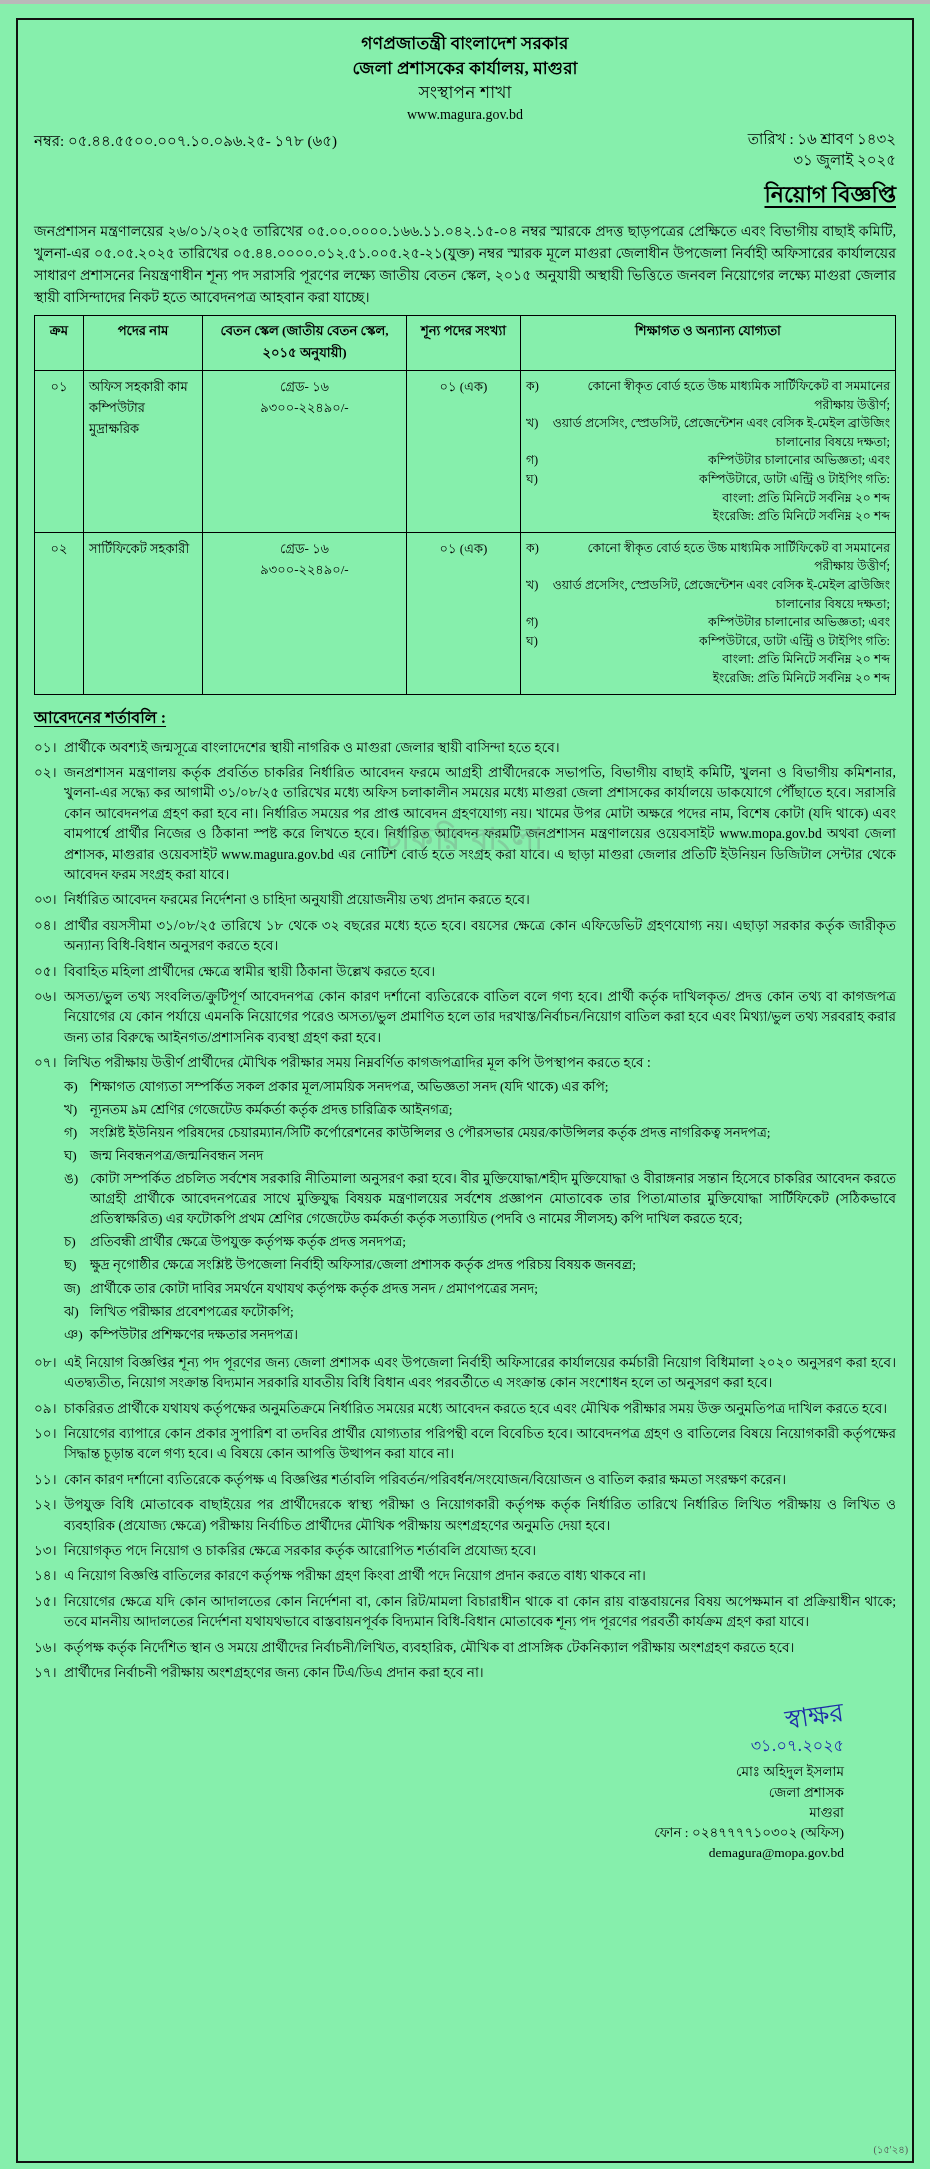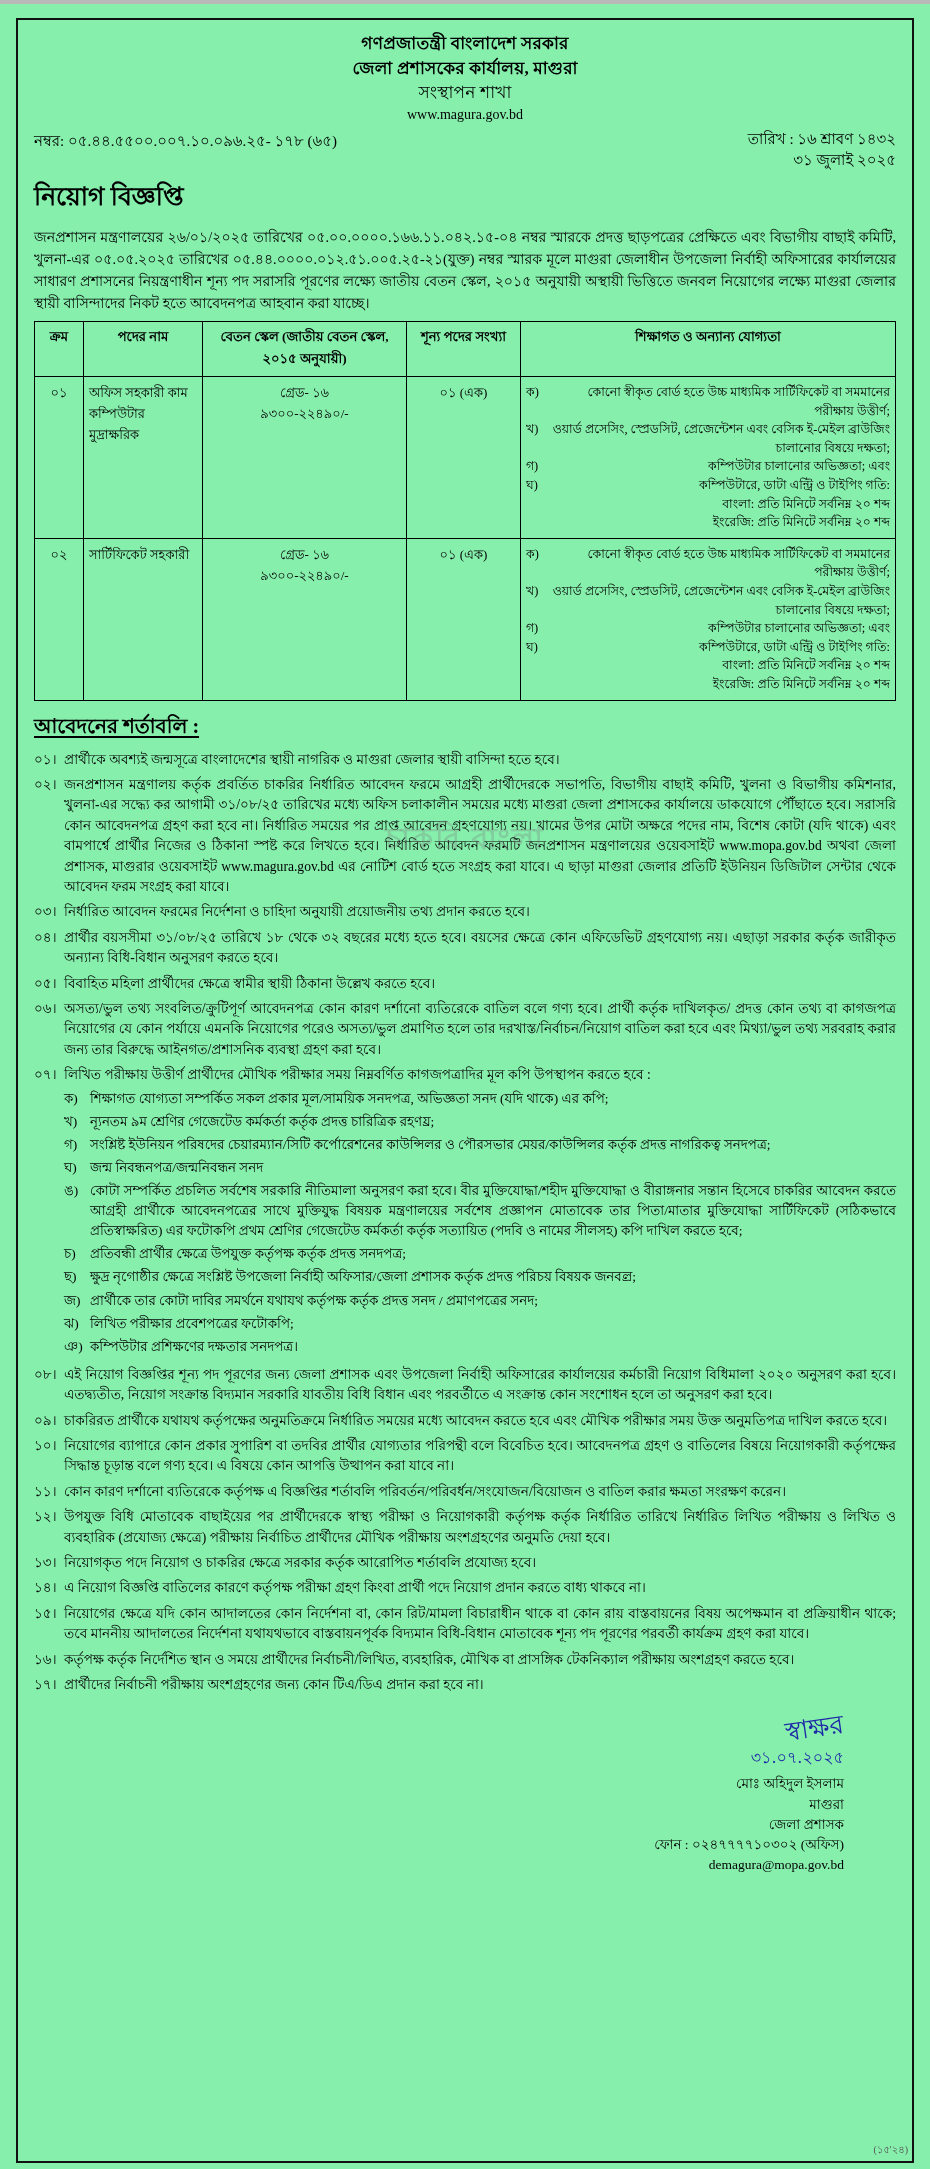--- a/index.html
+++ b/index.html
@@ -13,33 +13,33 @@
     padding:12px 16px 8px 16px;position:relative;
   }
   .ctr{text-align:center;}
   .hdr-line{font-size:17px;line-height:1.45;letter-spacing:.2px;}
   .hdr-line.b{font-weight:bold;}
   .url{font-size:14px;margin-top:1px;}
   .meta{display:flex;justify-content:space-between;align-items:flex-start;margin-top:6px;font-size:15px;}
   .meta .left{white-space:nowrap;}
   .meta .right{text-align:left;line-height:1.4;}
   .title{
-    text-align:left;font-size:25px;font-weight:bold;margin:6px 0 6px 0;
-    text-underline-offset:4px;
+    text-align:right;font-size:22px;font-weight:bold;margin:6px 0 6px 0;
+    text-decoration:underline;text-underline-offset:4px;
   }
   .para{font-size:14.2px;line-height:1.55;text-align:justify;margin:0 0 7px 0;}
   table.jobs{width:100%;border-collapse:collapse;margin:4px 0 10px 0;font-size:13px;}
   table.jobs th,table.jobs td{border:1px solid #000;padding:6px 5px;vertical-align:top;}
   table.jobs th{text-align:center;font-weight:bold;font-size:13.2px;padding:5px 4px;}
   td.c{text-align:center;vertical-align:middle;}
   .qual{font-size:12.4px;line-height:1.5;}
   .qual .row{display:flex;gap:4px;}
   .qual .mk{width:16px;flex:none;}
   .qual .tx{flex:1;text-align:right;}
-  .sub-head{font-size:20px;font-weight:bold;margin:4px 0 6px 0;text-decoration:underline;text-underline-offset:3px;}
+  .sub-head{font-size:16px;font-weight:bold;margin:4px 0 6px 0;text-decoration:underline;text-underline-offset:3px;}
   .clause{display:flex;font-size:13.6px;line-height:1.5;margin-bottom:5px;text-align:justify;}
   .clause .num{width:30px;flex:none;}
   .clause .txt{flex:1;}
   .sublist{margin:3px 0 0 0;}
   .subclause{display:flex;font-size:13.4px;line-height:1.5;margin-bottom:3px;text-align:justify;}
   .subclause .num{width:26px;flex:none;}
   .subclause .txt{flex:1;}
   .watermark{
     position:absolute;left:0;right:0;top:795px;text-align:center;
     font-size:30px;color:rgba(120,120,120,.28);font-weight:bold;letter-spacing:2px;
@@ -199,21 +199,21 @@
         <div class="num">০৭।</div>
         <div class="txt">
           <div>লিখিত পরীক্ষায় উত্তীর্ণ প্রার্থীদের মৌখিক পরীক্ষার সময় নিম্নবর্ণিত কাগজপত্রাদির মূল কপি উপস্থাপন করতে হবে :</div>
           <div class="sublist">
             <div class="subclause">
                 <div class="num">ক)</div>
                 <div class="txt">শিক্ষাগত যোগ্যতা সম্পর্কিত সকল প্রকার মূল/সাময়িক সনদপত্র, অভিজ্ঞতা সনদ (যদি থাকে) এর কপি;</div>
               </div>
             <div class="subclause">
                 <div class="num">খ)</div>
-                <div class="txt">ন্যূনতম ৯ম শ্রেণির গেজেটেড কর্মকর্তা কর্তৃক প্রদত্ত চারিত্রিক রহণয্র;</div>
+                <div class="txt">ন্যূনতম ৯ম শ্রেণির গেজেটেড কর্মকর্তা কর্তৃক প্রদত্ত চারিত্রিক আইনগত্র;</div>
               </div>
             <div class="subclause">
                 <div class="num">গ)</div>
                 <div class="txt">সংশ্লিষ্ট ইউনিয়ন পরিষদের চেয়ারম্যান/সিটি কর্পোরেশনের কাউন্সিলর ও পৌরসভার মেয়র/কাউন্সিলর কর্তৃক প্রদত্ত নাগরিকত্ব সনদপত্র;</div>
               </div>
             <div class="subclause">
                 <div class="num">ঘ)</div>
                 <div class="txt">জন্ম নিবন্ধনপত্র/জন্মনিবন্ধন সনদ</div>
               </div>
             <div class="subclause">
@@ -286,22 +286,22 @@
         </div>
 
     </div>
 
     <div class="watermark">চাকরি বাংলা</div>
 
     <div class="sig">
       <div class="scribble">স্বাক্ষর</div>
       <div class="date">৩১.০৭.২০২৫</div>
       <div class="nm">মোঃ অহিদুল ইসলাম</div>
+      <div>জেলা প্রশাসক</div>
       <div>মাগুরা</div>
-      <div>জেলা প্রশাসক</div>
       <div>ফোন : ০২৪৭৭৭৭১০৩০২ (অফিস)</div>
       <div>demagura@mopa.gov.bd</div>
     </div>
 
     <div class="footcode">(১৫'২৪)</div>
 
   </div>
 </div>
 
 </body></html>

